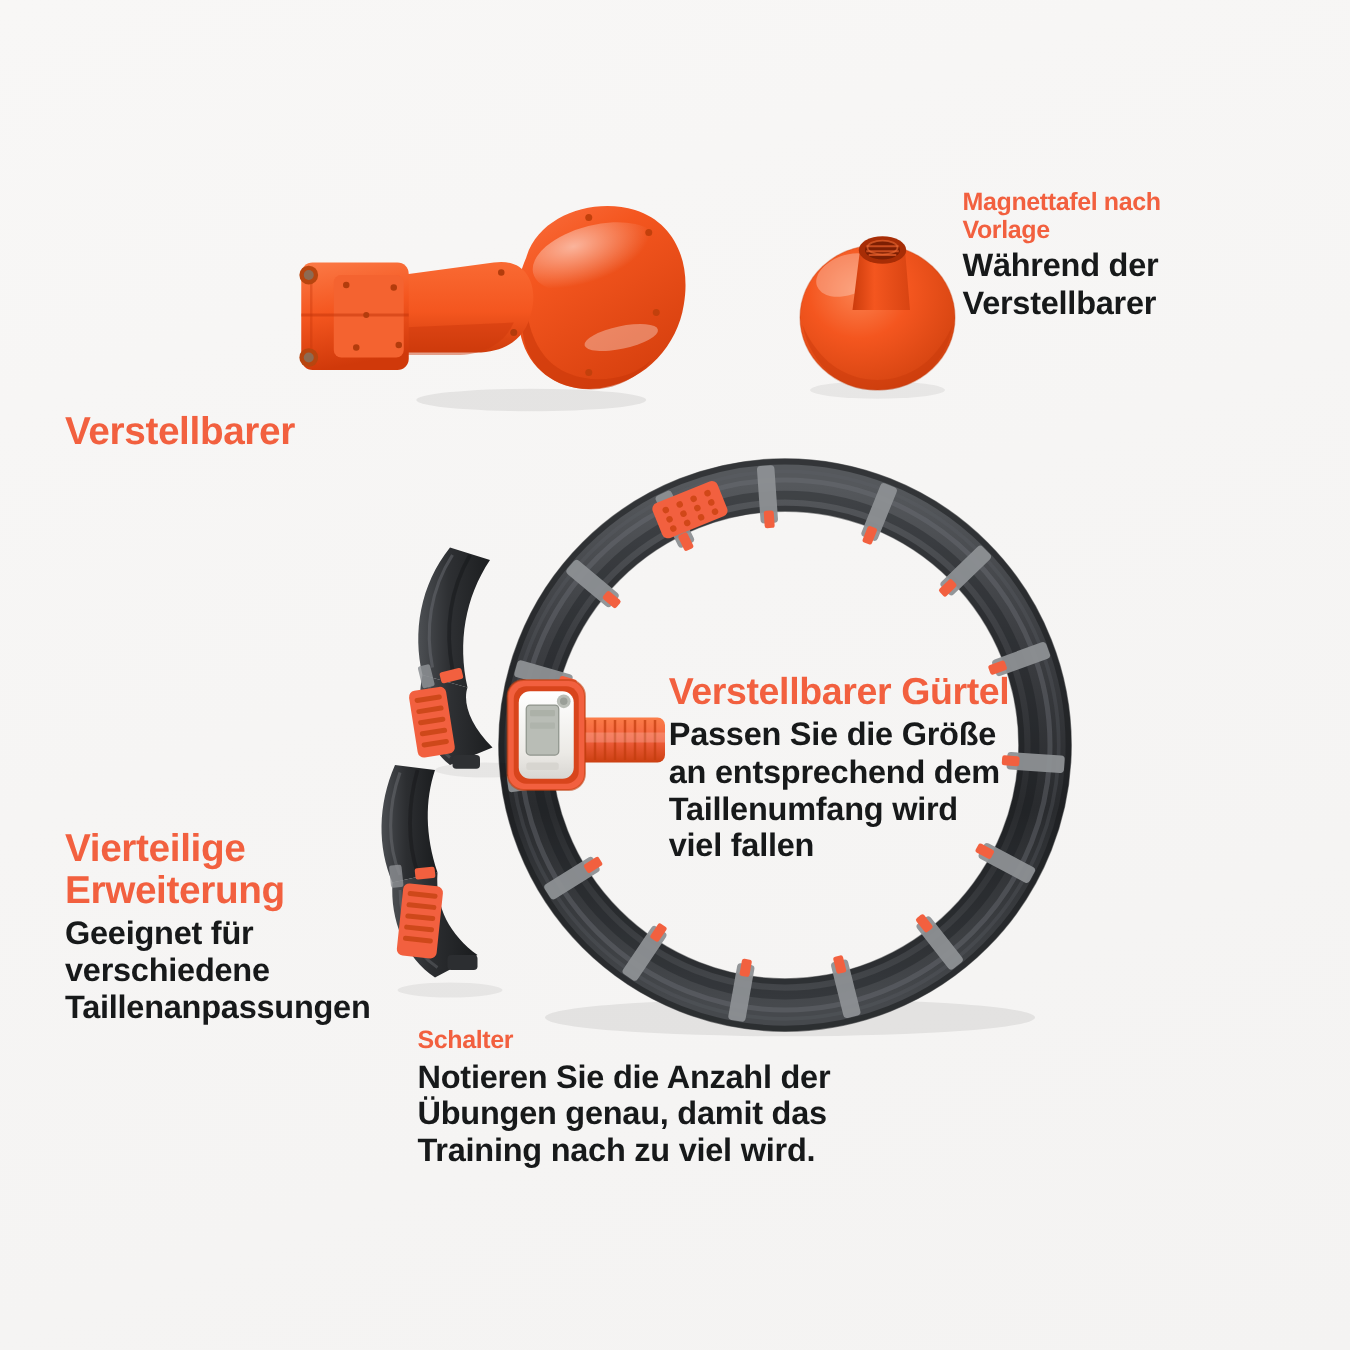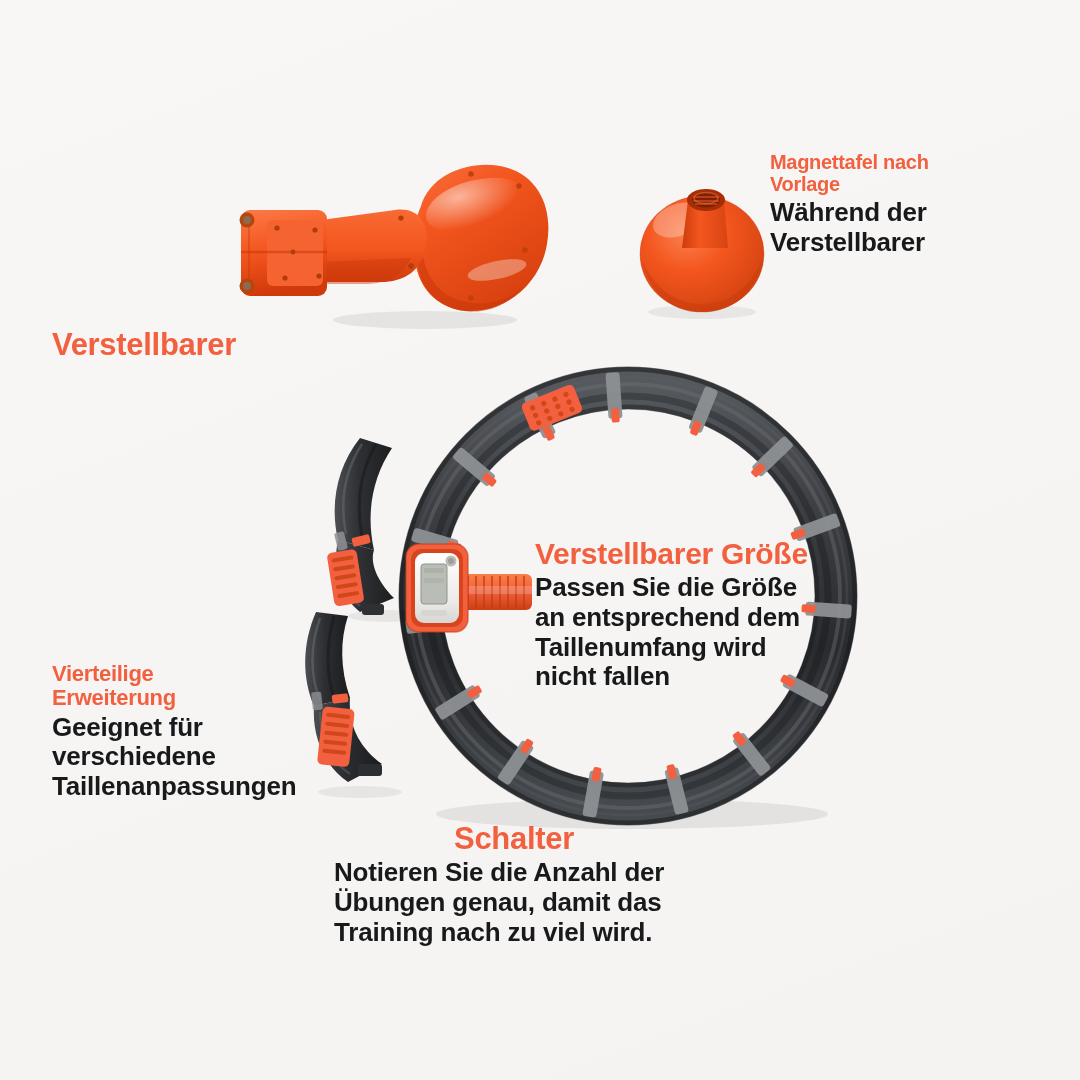--- a/index.html
+++ b/index.html
@@ -48,22 +48,22 @@
     white-space: pre-line;
   }
 
   #callout-magnet    { left: 770px; top: 152px; width: 270px; }
   #callout-hammer    { left: 52px;  top: 328px; width: 330px; }
   #callout-belt      { left: 535px; top: 538px; width: 300px; }
   #callout-expansion { left: 52px;  top: 662px; width: 270px; }
   #callout-switch    { left: 334px; top: 822px; width: 360px; }
 
   #callout-belt .c-title { font-size: 30px; }
-  #callout-expansion .c-title { font-size: 22px; }
-  #callout-switch .c-title { font-size: 31px; text-align: center; }
+  #callout-expansion .c-title { font-size: 31px; }
+  #callout-switch .c-title { font-size: 20px; }
   #callout-magnet .c-title { font-size: 20px; }
 
   
   .art { position: absolute; z-index: 10; }
 
   
   #art-hammer { left: 225px; top: 158px; width: 330px; height: 175px; }
 
   
   #art-cone { left: 632px; top: 176px; width: 140px; height: 145px; }
@@ -432,25 +432,25 @@
 Vorlage</p>
     <p class="c-body">Während der
 Verstellbarer</p>
   </div>
 
   <div class="callout" id="callout-hammer">
     <p class="c-title">Verstellbarer</p>
   </div>
 
   <div class="callout" id="callout-belt">
-    <p class="c-title">Verstellbarer Größe</p>
+    <p class="c-title">Verstellbarer Gürtel</p>
     <p class="c-body">Passen Sie die Größe
 an entsprechend dem
 Taillenumfang wird
-nicht fallen</p>
+viel fallen</p>
   </div>
 
   <div class="callout" id="callout-expansion">
     <p class="c-title">Vierteilige
 Erweiterung</p>
     <p class="c-body">Geeignet für
 verschiedene
 Taillenanpassungen</p>
   </div>
 

